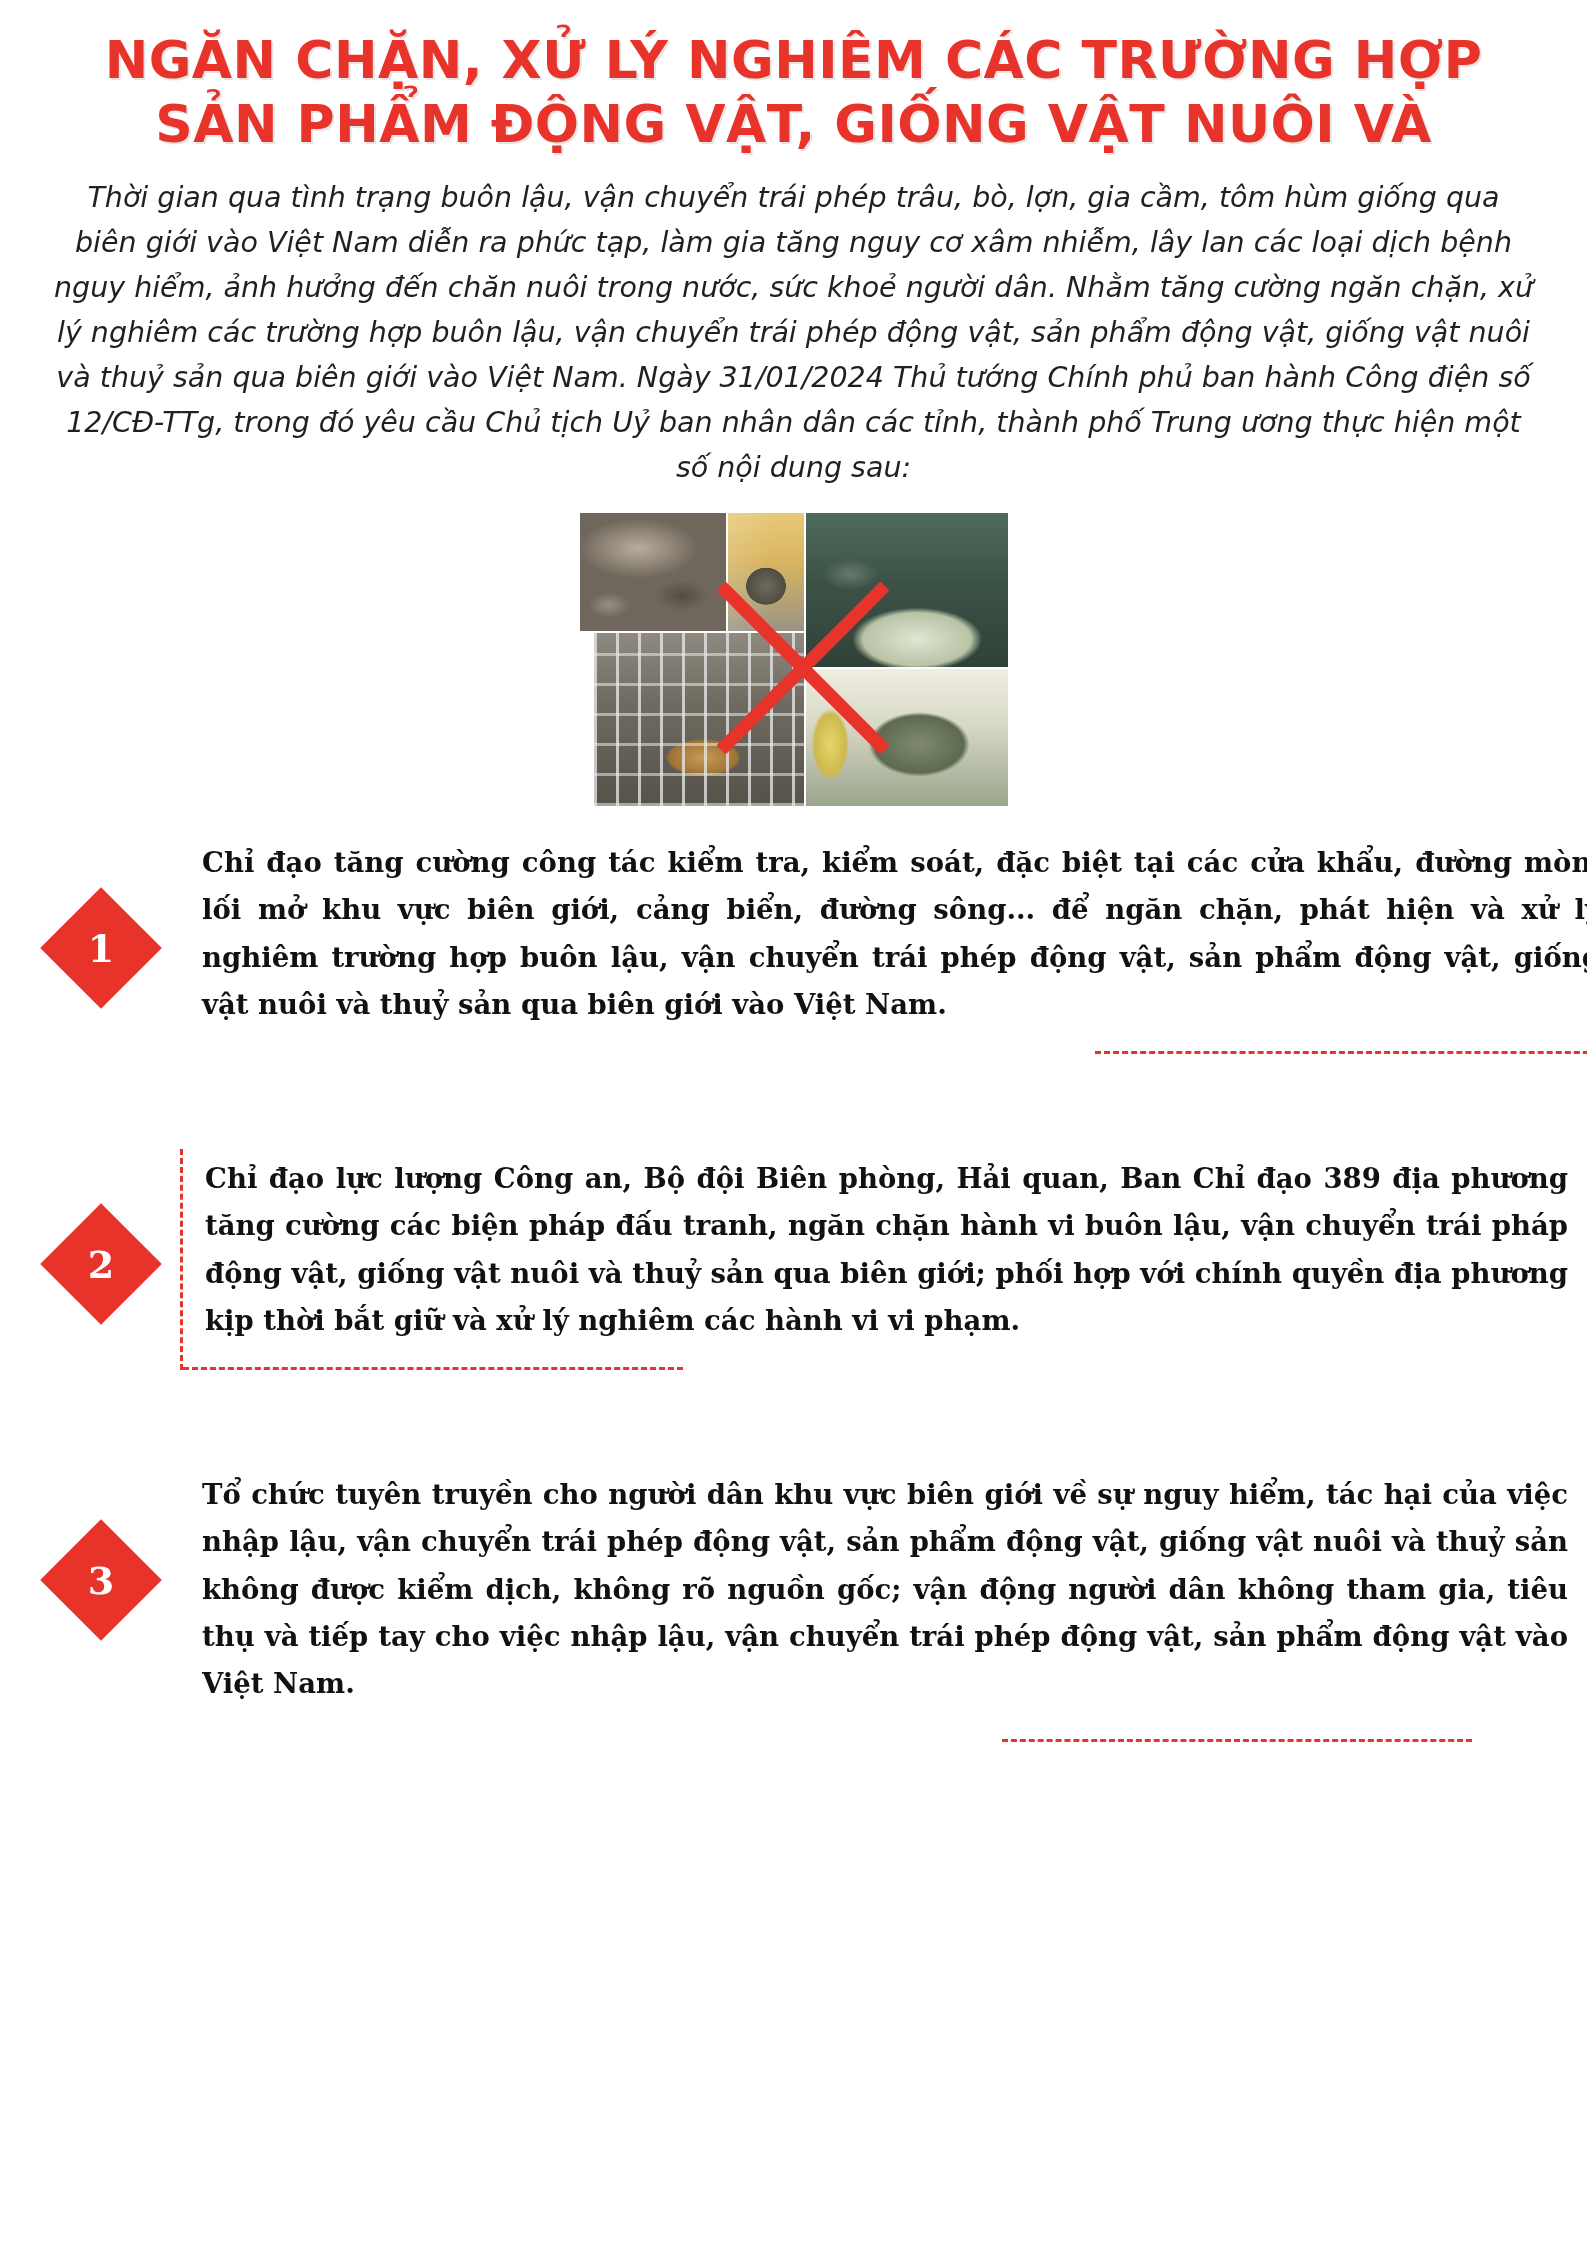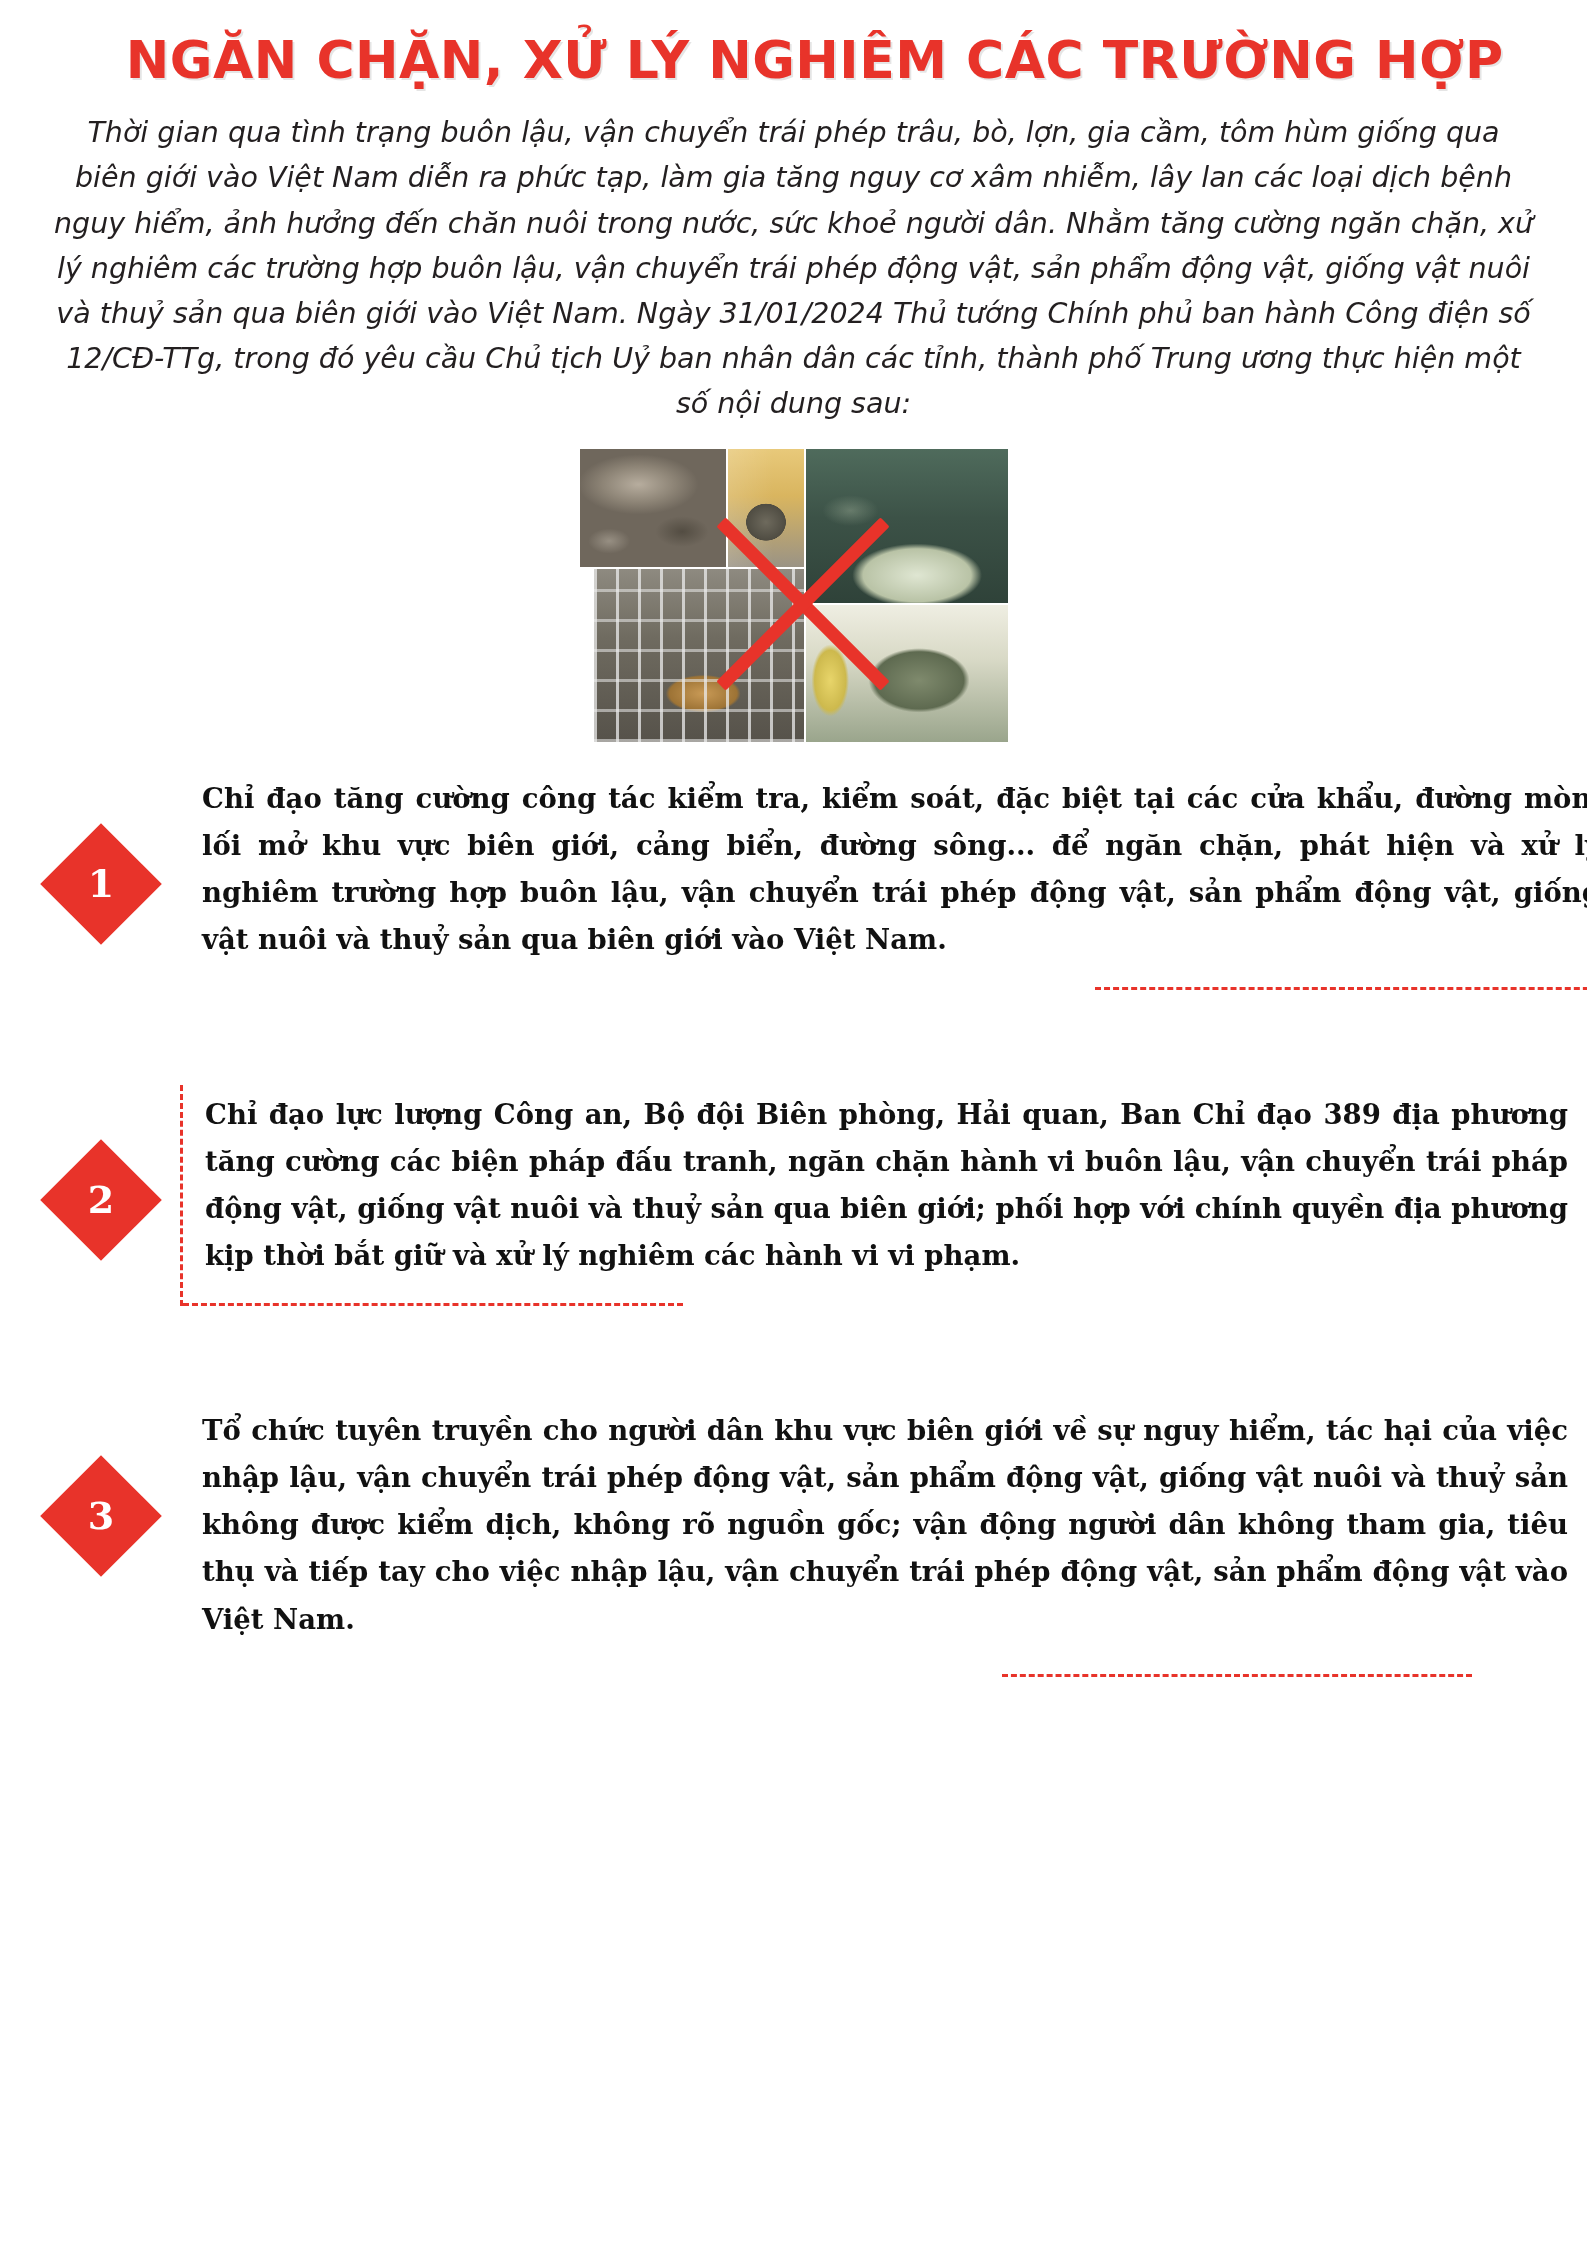--- a/index.html
+++ b/index.html
@@ -29,21 +29,21 @@
     font-family: "DejaVu Sans", sans-serif;
     font-weight: bold;
     font-size: 52px;
     line-height: 1.24;
     letter-spacing: 0.5px;
     margin: 8px auto 18px auto;
     width: 1420px;
     text-transform: uppercase;
     text-shadow: 2px 2px 0 rgba(0,0,0,0.10);
   }
-  .title .line { display: block; white-space: nowrap; text-align: right; }
+  .title .line { display: block; white-space: nowrap; }
 
   
   .intro {
     width: 1480px;
     margin: 0 auto;
     text-align: center;
     font-family: "DejaVu Sans", sans-serif;
     font-style: italic;
     font-size: 28.5px;
     line-height: 1.58;
@@ -228,20 +228,21 @@
     border-bottom: 3px dashed #e8332a;
   }
 </style>
 </head>
 <body>
 
 <div class="page">
 
   <h1 class="title">
     <span class="line">NGĂN CHẶN, XỬ LÝ NGHIÊM CÁC TRƯỜNG HỢP</span>
+    <span class="line">SẢN PHẨM ĐỘNG VẬT, GIỐNG VẬT NUÔI VÀ</span>
   </h1>
 
   <div class="intro">
     <p>Thời gian qua tình trạng buôn lậu, vận chuyển trái phép trâu, bò, lợn, gia cầm, tôm hùm giống qua biên giới vào Việt Nam diễn ra phức tạp, làm gia tăng nguy cơ xâm nhiễm, lây lan các loại dịch bệnh nguy hiểm, ảnh hưởng đến chăn nuôi trong nước, sức khoẻ người dân. Nhằm tăng cường ngăn chặn, xử lý nghiêm các trường hợp buôn lậu, vận chuyển trái phép động vật, sản phẩm động vật, giống vật nuôi và thuỷ sản qua biên giới vào Việt Nam. Ngày 31/01/2024 Thủ tướng Chính phủ ban hành Công điện số 12/CĐ-TTg, trong đó yêu cầu Chủ tịch Uỷ ban nhân dân các tỉnh, thành phố Trung ương thực hiện một số nội dung sau:</p>
   </div>
 
   <div class="collage-wrap">
     <div class="collage">
       <div class="ph ph-a"></div>
       <div class="ph ph-b"></div>

